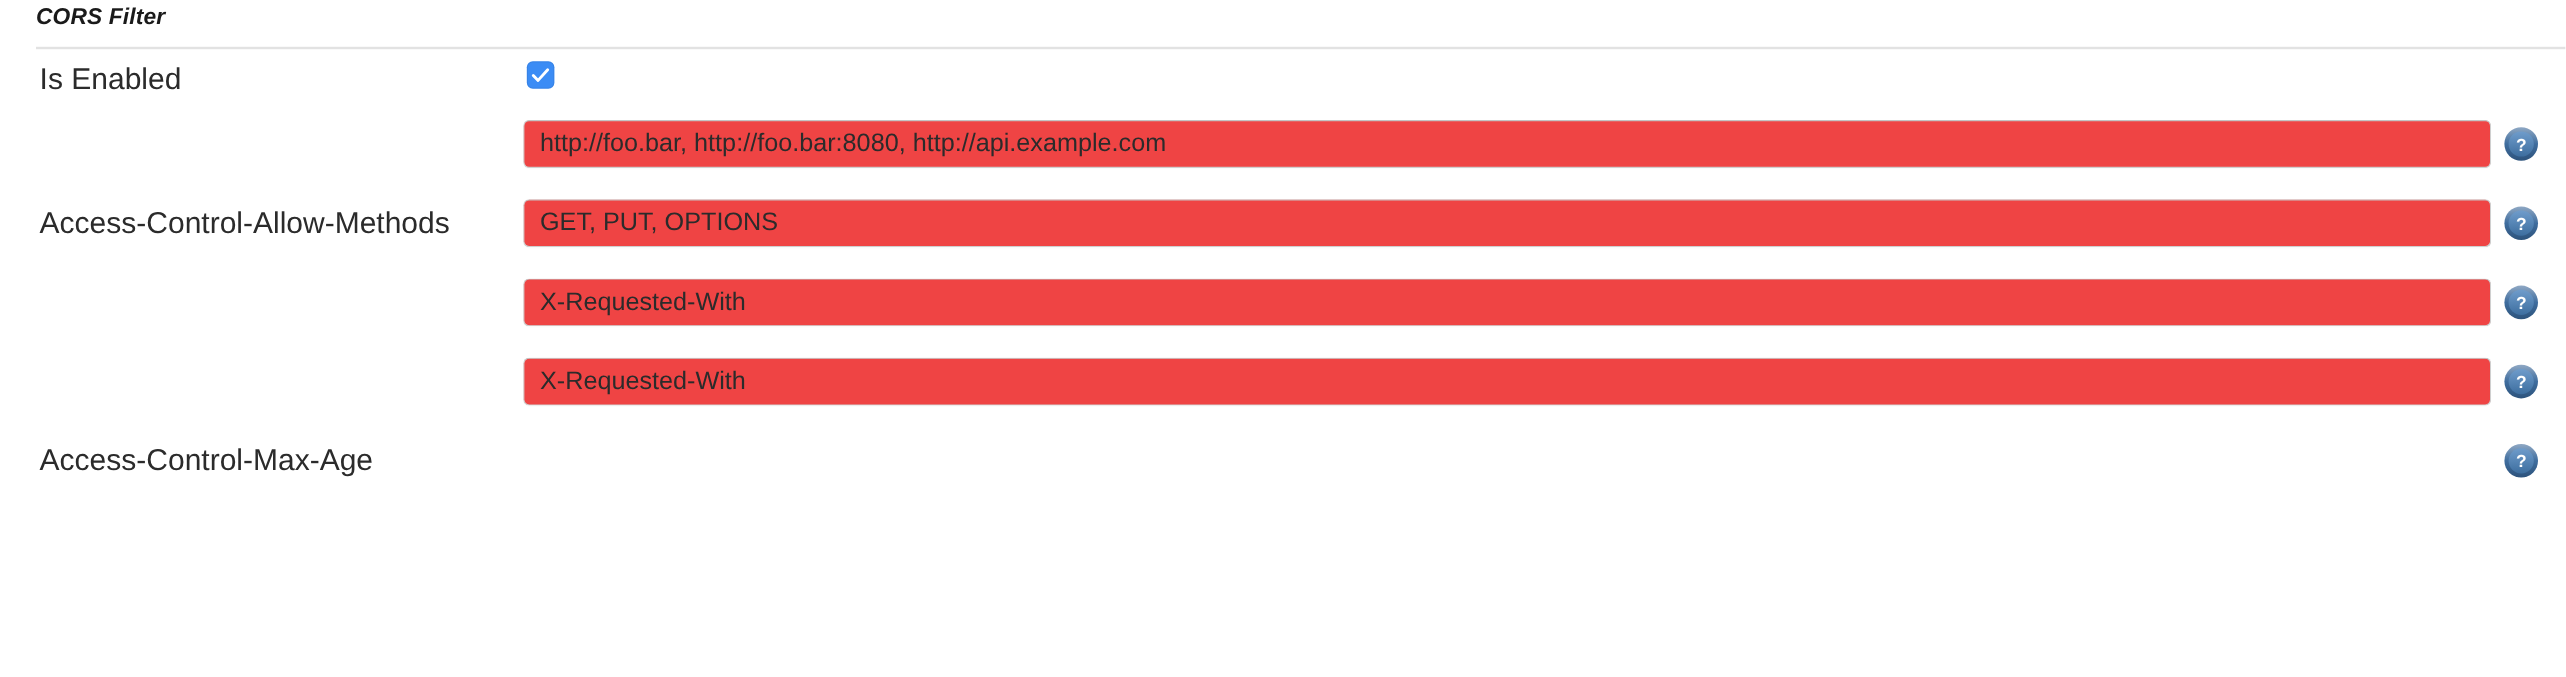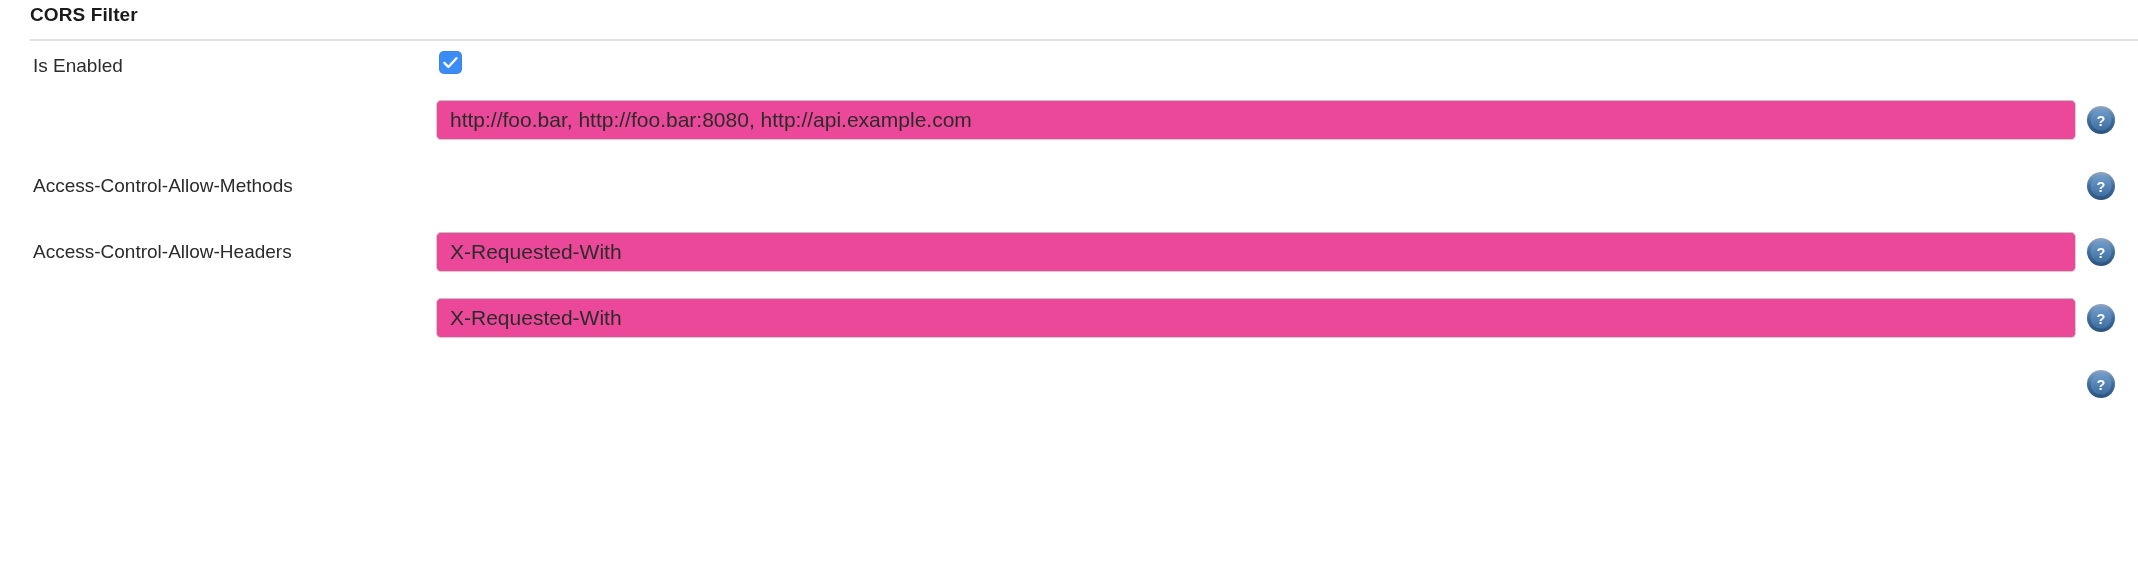--- a/index.html
+++ b/index.html
@@ -26,20 +26,21 @@
   
   .section-title {
     position: absolute;
     left: 30px;
     top: 4px;
     font-size: 19px;
     font-weight: bold;
     color: #1a1a1a;
     letter-spacing: 0.1px;
     white-space: nowrap;
+    font-style: italic;
   }
   .section-divider {
     position: absolute;
     left: 30px;
     top: 39px;
     width: 2108px;
     height: 2px;
     background: #e2e2e2;
   }
 
@@ -54,21 +55,21 @@
     position: relative;
     height: 66px;
   }
   .row.row-check { height: 46px; }
 
   .row-label {
     position: absolute;
     left: 33px;
     top: 50%;
     transform: translateY(-50%);
-    font-size: 19px;
+    font-size: 25px;
     line-height: 24px;
     color: #2b2b2b;
     white-space: nowrap;
   }
   .row.row-check .row-label {
     top: 13px;
     transform: none;
   }
 
   
@@ -100,21 +101,21 @@
   }
   .field {
     box-sizing: border-box;
     width: 100%;
     height: 100%;
     padding: 4px 13px;
     font-family: "Liberation Sans", sans-serif;
     font-size: 21px;
     line-height: 38px;
     color: #2b2b2b;
-    background: #ec4899;
+    background: #ef4444;
     border: 1px solid #cfcfcf;
     border-top-color: #c4c4c4;
     border-radius: 5px;
     outline: none;
     box-shadow: 0 1px 0 rgba(0,0,0,0.02);
   }
   .field.is-number { padding-right: 46px; }
 
   
   .spinner {
@@ -186,31 +187,33 @@
           </defs>
           <circle cx="15" cy="15" r="14" fill="url(#ring0)"></circle>
           <circle cx="15" cy="15" r="10.5" fill="url(#core0)"></circle>
           <text x="15" y="20.5" text-anchor="middle" font-family="Liberation Sans, sans-serif" font-size="14.5" font-weight="bold" fill="#ffffff">?</text>
         </svg>
       </div>
     </div>
 
     <div class="row">
       <div class="row-label">Access-Control-Allow-Methods</div>
-      <div class="help-icon">
-        <svg width="30" height="30" viewBox="0 0 30 30" xmlns="http://www.w3.org/2000/svg">
-          <circle cx="15" cy="15" r="14" fill="url(#ring0)"></circle>
-          <circle cx="15" cy="15" r="10.5" fill="url(#core0)"></circle>
-          <text x="15" y="20.5" text-anchor="middle" font-family="Liberation Sans, sans-serif" font-size="14.5" font-weight="bold" fill="#ffffff">?</text>
-        </svg>
-      </div>
-    </div>
-
-    <div class="row">
-      <div class="row-label">Access-Control-Allow-Headers</div>
+      <div class="field-wrap">
+        <input class="field" type="text" value="GET, PUT, OPTIONS" style="">
+      </div>
+      <div class="help-icon">
+        <svg width="30" height="30" viewBox="0 0 30 30" xmlns="http://www.w3.org/2000/svg">
+          <circle cx="15" cy="15" r="14" fill="url(#ring0)"></circle>
+          <circle cx="15" cy="15" r="10.5" fill="url(#core0)"></circle>
+          <text x="15" y="20.5" text-anchor="middle" font-family="Liberation Sans, sans-serif" font-size="14.5" font-weight="bold" fill="#ffffff">?</text>
+        </svg>
+      </div>
+    </div>
+
+    <div class="row">
       <div class="field-wrap">
         <input class="field" type="text" value="X-Requested-With" style="">
       </div>
       <div class="help-icon">
         <svg width="30" height="30" viewBox="0 0 30 30" xmlns="http://www.w3.org/2000/svg">
           <circle cx="15" cy="15" r="14" fill="url(#ring0)"></circle>
           <circle cx="15" cy="15" r="10.5" fill="url(#core0)"></circle>
           <text x="15" y="20.5" text-anchor="middle" font-family="Liberation Sans, sans-serif" font-size="14.5" font-weight="bold" fill="#ffffff">?</text>
         </svg>
       </div>
@@ -223,20 +226,21 @@
       <div class="help-icon">
         <svg width="30" height="30" viewBox="0 0 30 30" xmlns="http://www.w3.org/2000/svg">
           <circle cx="15" cy="15" r="14" fill="url(#ring0)"></circle>
           <circle cx="15" cy="15" r="10.5" fill="url(#core0)"></circle>
           <text x="15" y="20.5" text-anchor="middle" font-family="Liberation Sans, sans-serif" font-size="14.5" font-weight="bold" fill="#ffffff">?</text>
         </svg>
       </div>
     </div>
 
     <div class="row">
+      <div class="row-label">Access-Control-Max-Age</div>
       <div class="help-icon">
         <svg width="30" height="30" viewBox="0 0 30 30" xmlns="http://www.w3.org/2000/svg">
           <circle cx="15" cy="15" r="14" fill="url(#ring0)"></circle>
           <circle cx="15" cy="15" r="10.5" fill="url(#core0)"></circle>
           <text x="15" y="20.5" text-anchor="middle" font-family="Liberation Sans, sans-serif" font-size="14.5" font-weight="bold" fill="#ffffff">?</text>
         </svg>
       </div>
     </div>
 
   </div>

